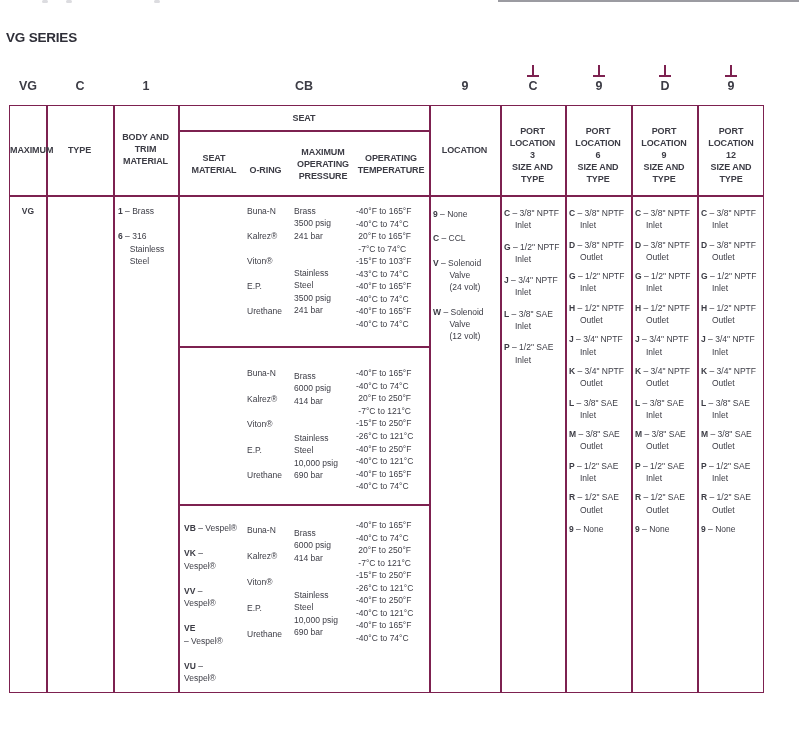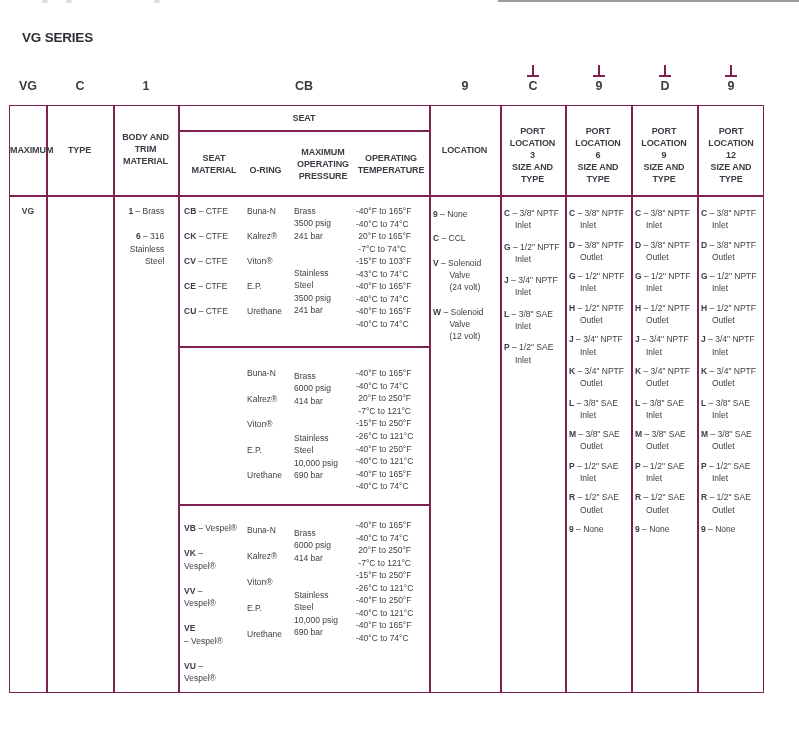--- a/index.html
+++ b/index.html
@@ -1,18 +1,18 @@
 <!DOCTYPE html>
 <html style="--accent: #7d2150; --text: #3c3c45;"><head>
 <meta charset="utf-8">
 <style>
   html,body{margin:0;padding:0;background:#ffffff;}
   #root{position:relative;width:799px;height:749px;background:#fff;overflow:hidden;
         font-family:"Liberation Sans", sans-serif;color:var(--text,#3c3c45);}
-  .title{position:absolute;left:22px;top:30px;font-size:13.5px;font-weight:bold;letter-spacing:-0.2px;color:#2f2f38;}
+  .title{position:absolute;left:6px;top:30px;font-size:13.5px;font-weight:bold;letter-spacing:-0.2px;color:#2f2f38;}
   
   .topline{position:absolute;top:0;height:2px;background:#9b9ba1;}
   .mark{position:absolute;top:0;width:6px;height:3px;background:#dcdce0;border-radius:2px;}
   
   .kitbox{position:absolute;left:498px;top:14px;width:267px;height:51px;border:2px solid var(--accent,#7d2150);box-sizing:border-box;}
   .kitlabel{position:absolute;left:0;right:0;top:7px;text-align:center;font-size:11.5px;}
   .kitletter{position:absolute;top:27px;transform:translateX(-50%);font-size:12px;font-weight:bold;}
   .conn-v{position:absolute;top:65px;width:2px;height:12px;background:var(--accent,#7d2150);}
   .conn-cap{position:absolute;top:75px;width:12px;height:2px;background:var(--accent,#7d2150);}
   .code{position:absolute;top:79px;transform:translateX(-50%);font-size:12.5px;font-weight:bold;}
@@ -128,39 +128,28 @@
       </div>
     <div class="hcell" style="left:687px;width:68px;top:19px;">
         <div class="ln">PORT</div>
         <div class="ln">LOCATION</div>
         <div class="ln">12</div>
         <div class="ln">SIZE AND</div>
         <div class="ln">TYPE</div>
       </div>
 
     <div class="lines center b" style="left:0;width:36px;top:99px;line-height:12.5px;">VG</div>
-    <div class="lines" style="left:108px;top:99px;line-height:12.5px;text-align:right;">
+    <div class="lines" style="left:108px;top:99px;line-height:12.5px;">
         <div class="ln"><span class="b">1</span> – Brass</div>
         <div class="ln">&nbsp;</div>
         <div class="ln"><span class="b">6</span> – 316</div>
         <div class="ln">     Stainless</div>
         <div class="ln">     Steel</div>
       </div>
 
-    <div class="lines" style="left:174px;top:99px;line-height:12.5px;">
-        <div class="ln"><span class="b">CB</span> – CTFE</div>
-        <div class="ln">&nbsp;</div>
-        <div class="ln"><span class="b">CK</span> – CTFE</div>
-        <div class="ln">&nbsp;</div>
-        <div class="ln"><span class="b">CV</span> – CTFE</div>
-        <div class="ln">&nbsp;</div>
-        <div class="ln"><span class="b">CE</span> – CTFE</div>
-        <div class="ln">&nbsp;</div>
-        <div class="ln"><span class="b">CU</span> – CTFE</div>
-      </div>
     <div class="lines" style="left:237px;top:99px;line-height:12.5px;">
         <div class="ln">Buna-N</div>
         <div class="ln">&nbsp;</div>
         <div class="ln">Kalrez®</div>
         <div class="ln">&nbsp;</div>
         <div class="ln">Viton®</div>
         <div class="ln">&nbsp;</div>
         <div class="ln">E.P.</div>
         <div class="ln">&nbsp;</div>
         <div class="ln">Urethane</div>

